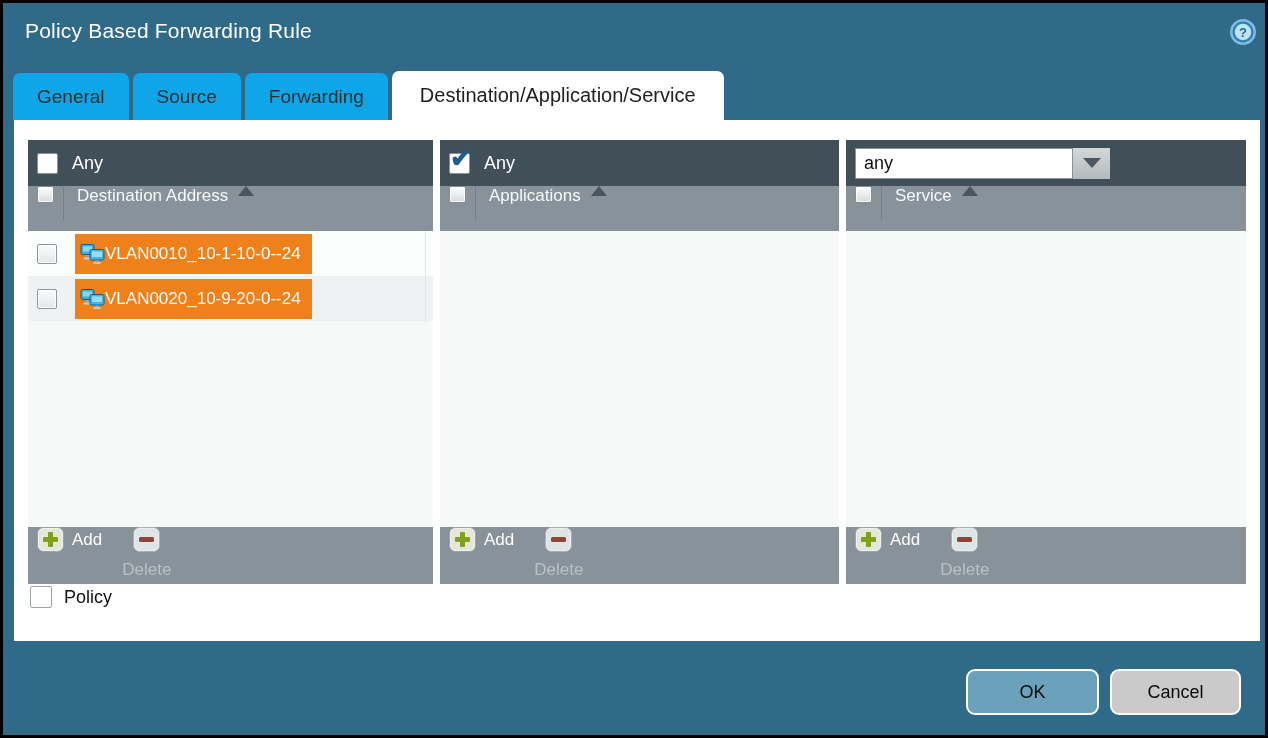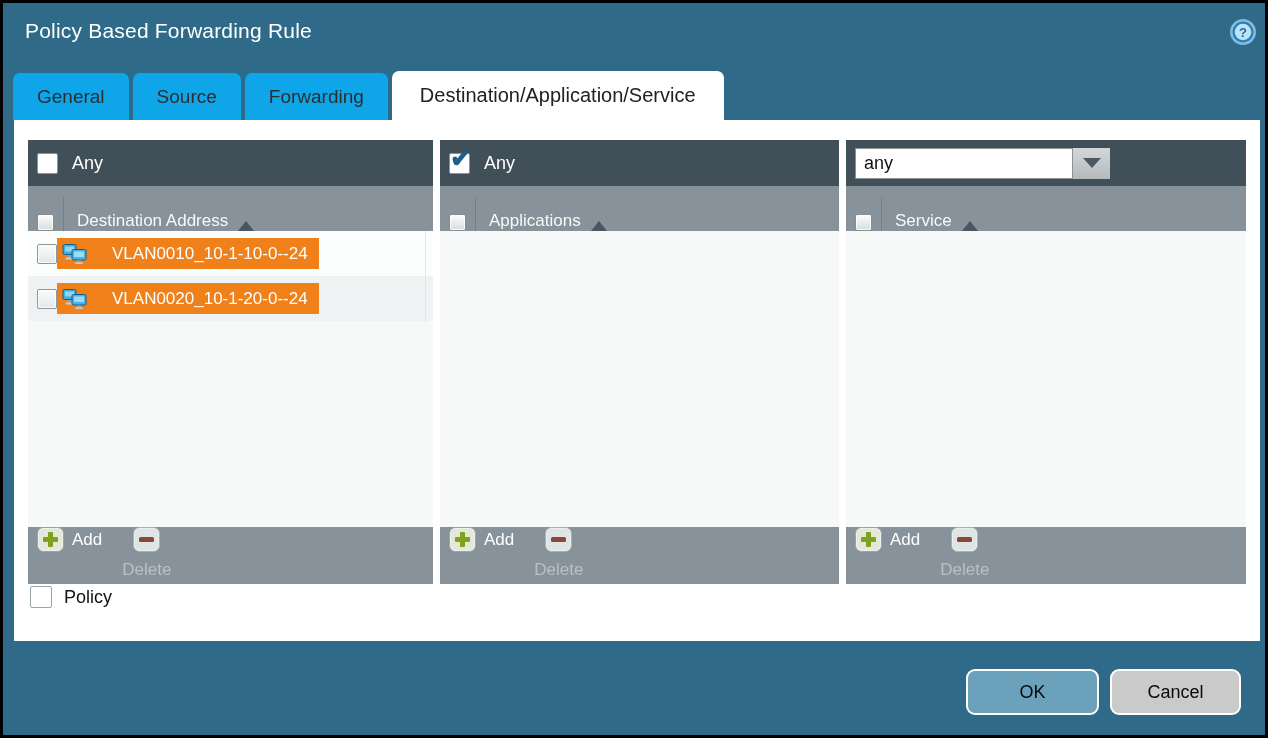--- a/index.html
+++ b/index.html
@@ -44,41 +44,41 @@
   .col-svc  { left:832px; width:400px; }
 
   .band {
     height:46px; background:#414F58;
     display:flex; align-items:center; padding-left:9px;
   }
   .band-label { color:#FFFFFF; font-size:18px; margin-left:14px; }
 
   .subhead {
     height:45px; background:#87929A;
-    display:flex; align-items:flex-end; padding-left:9px; position:relative;
+    display:flex; align-items:flex-start; padding-left:9px; position:relative;
   }
   .subhead .sep { width:1px; height:34px; background:#747F88; margin-left:9px; }
   .subhead-label { color:#F7F9FA; font-size:17px; margin-left:13px; }
   .sort-asc {
     width:0; height:0; margin-left:10px;
     border-left:8px solid transparent; border-right:8px solid transparent;
     border-bottom:10px solid #49565F;
   }
 
   .col-body { height:296px; background:#F7F8F8; position:relative; }
   .gutter { position:absolute; right:7px; top:0; width:1px; height:91px; background:#E1E5E6; }
 
   .row { height:45px; display:flex; align-items:center; padding-left:9px; }
   .row-1 { background:#FCFDFD; }
   .row-2 { background:#EEF2F3; }
 
   .chip {
-    display:inline-flex; align-items:center; margin-left:0;
-    height:31px; padding:0 11px 0 5px; background:#F08019;
-    color:#FFFFFF; font-size:17px; gap:25px; cursor:pointer; white-space:nowrap;
+    display:inline-flex; align-items:center; margin-left:18px;
+    height:40px; padding:0 11px 0 5px; background:#F08019;
+    color:#FFFFFF; font-size:17px; gap:0; cursor:pointer; white-space:nowrap;
   }
 
   .toolbar {
     height:57px; background:#87929A;
     display:flex; align-items:flex-start; padding-left:9px;
   }
   .tb-btn { display:inline-flex; align-items:center; gap:8px; cursor:pointer; }
   .tb-btn + .tb-btn { margin-left:20px;flex-direction:column; }
   .tb-label { color:#FFFFFF; font-size:17px; }
   .tb-btn.disabled .tb-label { color:#B8C1C5; }
@@ -181,21 +181,21 @@
             <svg width="25" height="20" viewBox="0 0 25 20">
               <rect x="1" y="0.5" width="13" height="10" rx="1.5" fill="#3FAFE2" stroke="#0F5F93"></rect>
               <rect x="3" y="2.5" width="9" height="5" fill="#8FD6F2"></rect>
               <rect x="5.5" y="11" width="4" height="2.5" fill="#9AA6AD"></rect>
               <rect x="3.5" y="13.5" width="8" height="2" rx="1" fill="#C3CDD2"></rect>
               <rect x="10" y="5.5" width="14" height="10.5" rx="1.5" fill="#45B5E8" stroke="#0F5F93"></rect>
               <rect x="12" y="7.5" width="10" height="5.5" fill="#9ADCF5"></rect>
               <rect x="15" y="16.5" width="4" height="2" fill="#9AA6AD"></rect>
               <rect x="13" y="18.2" width="8" height="1.8" rx="0.9" fill="#C3CDD2"></rect>
             </svg>
-            <span>VLAN0020_10-1-20-0--24</span>
+            <span>VLAN0020_10-9-20-0--24</span>
           </span>
         </div>
       </div>
       <div class="toolbar">
         <span class="tb-btn">
           <svg width="27" height="25" viewBox="0 0 27 25">
             <rect x="0.5" y="0.5" width="26" height="24" rx="6" fill="#F2F4EC" stroke="#9AA2A6"></rect>
             <rect x="1.8" y="1.8" width="23.4" height="21.4" rx="5" fill="#E4E8DA"></rect>
             <rect x="11" y="5" width="5" height="15" rx="1" fill="#7FA11C"></rect>
             <rect x="6" y="10" width="15" height="5" rx="1" fill="#7FA11C"></rect>

